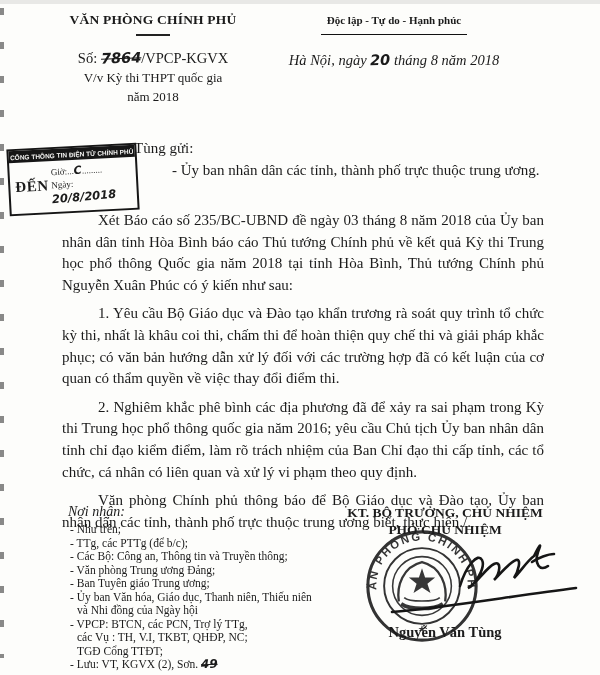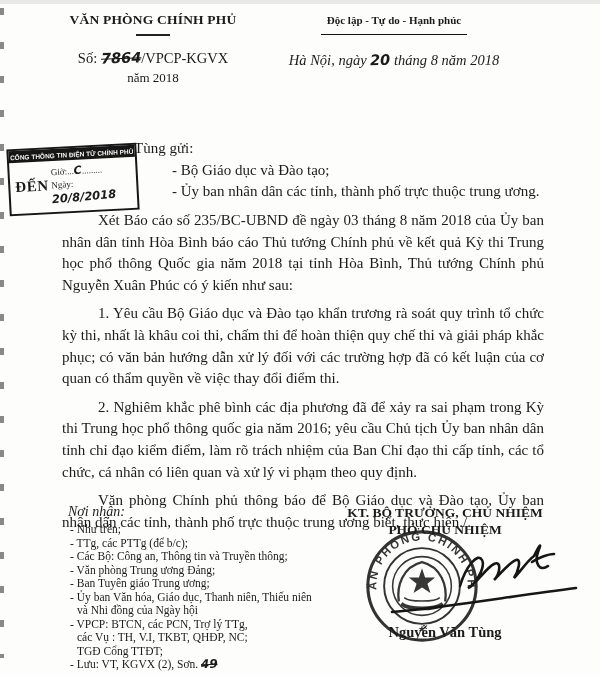--- a/index.html
+++ b/index.html
@@ -80,20 +80,21 @@
 <div class="page">
   <div class="scan-edge"></div>
 
   <div class="issuer">
     <div class="issuer-name">VĂN PHÒNG CHÍNH PHỦ</div>
     <div class="issuer-rule"></div>
     <div class="so-line">
       <span>Số:</span>
       <span class="handwritten struck">7864</span><span>/VPCP-KGVX</span>
     </div>
+    <div class="subject">V/v Kỳ thi THPT quốc gia</div>
     <div class="subject">năm 2018</div>
   </div>
 
   <div class="national">
     <div><span class="nh2">Độc lập - Tự do - Hạnh phúc</span></div>
     <div class="date-line">
       <span>Hà Nội, ngày</span>
       <span class="handwritten">20</span>
       <span>tháng 8 năm 2018</span>
     </div>
@@ -110,21 +111,20 @@
         <div>
           <span>Ngày:</span>
           <span class="handwritten hand-date">20/8/2018</span>
         </div>
       </div>
     </div>
   </div>
 
   <div class="kinh-gui">Tùng gửi:</div>
   <div class="recipients">
-    <div>- Bộ Giáo dục và Đào tạo;</div>
     <div>- Ủy ban nhân dân các tỉnh, thành phố trực thuộc trung ương.</div>
   </div>
 
   <div class="body-text">
     <p>Xét Báo cáo số 235/BC-UBND đề ngày 03 tháng 8 năm 2018 của Ủy ban nhân dân tỉnh Hòa Bình báo cáo Thủ tướng Chính phủ về kết quả Kỳ thi Trung học phổ thông Quốc gia năm 2018 tại tỉnh Hòa Bình, Thủ tướng Chính phủ Nguyễn Xuân Phúc có ý kiến như sau:</p>
     <p>1. Yêu cầu Bộ Giáo dục và Đào tạo khẩn trương rà soát quy trình tổ chức kỳ thi, nhất là khâu coi thi, chấm thi để hoàn thiện quy chế thi và giải pháp khắc phục; có văn bản hướng dẫn xử lý đối với các trường hợp đã có kết luận của cơ quan có thẩm quyền về việc thay đổi điểm thi.</p>
     <p>2. Nghiêm khắc phê bình các địa phương đã để xảy ra sai phạm trong Kỳ thi Trung học phổ thông quốc gia năm 2016; yêu cầu Chủ tịch Ủy ban nhân dân tỉnh chỉ đạo kiểm điểm, làm rõ trách nhiệm của Ban Chỉ đạo thi cấp tỉnh, các tổ chức, cá nhân có liên quan và xử lý vi phạm theo quy định.</p>
     <p class="closing">Văn phòng Chính phủ thông báo để Bộ Giáo dục và Đào tạo, Ủy ban nhân dân các tỉnh, thành phố trực thuộc trung ương biết, thực hiện./.</p>
   </div>
 

